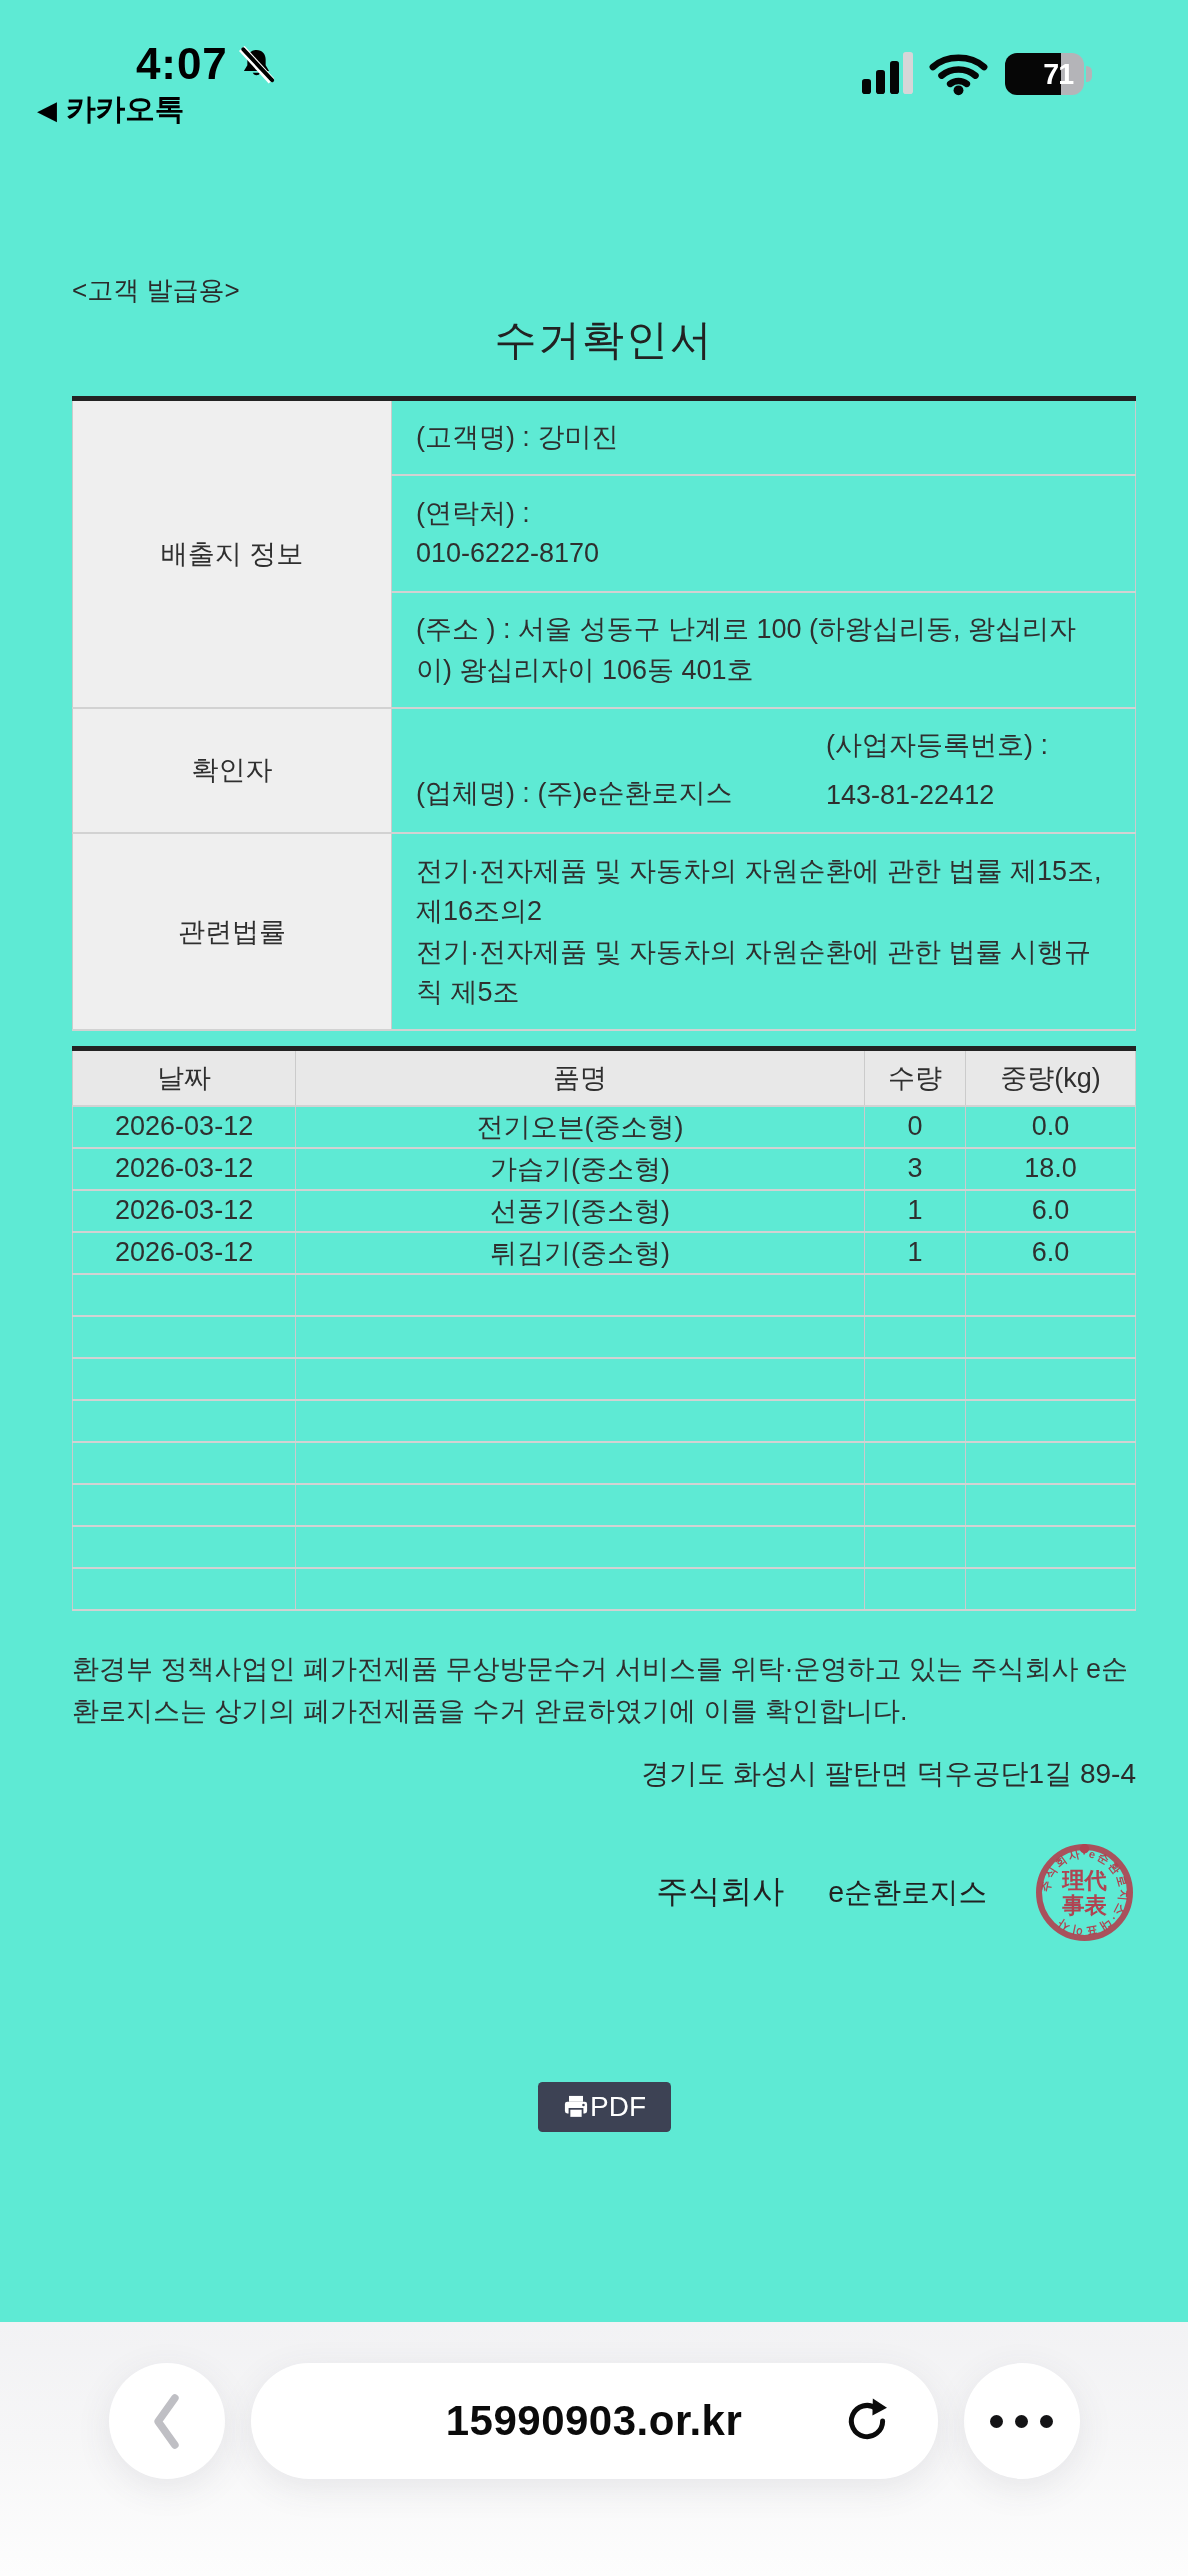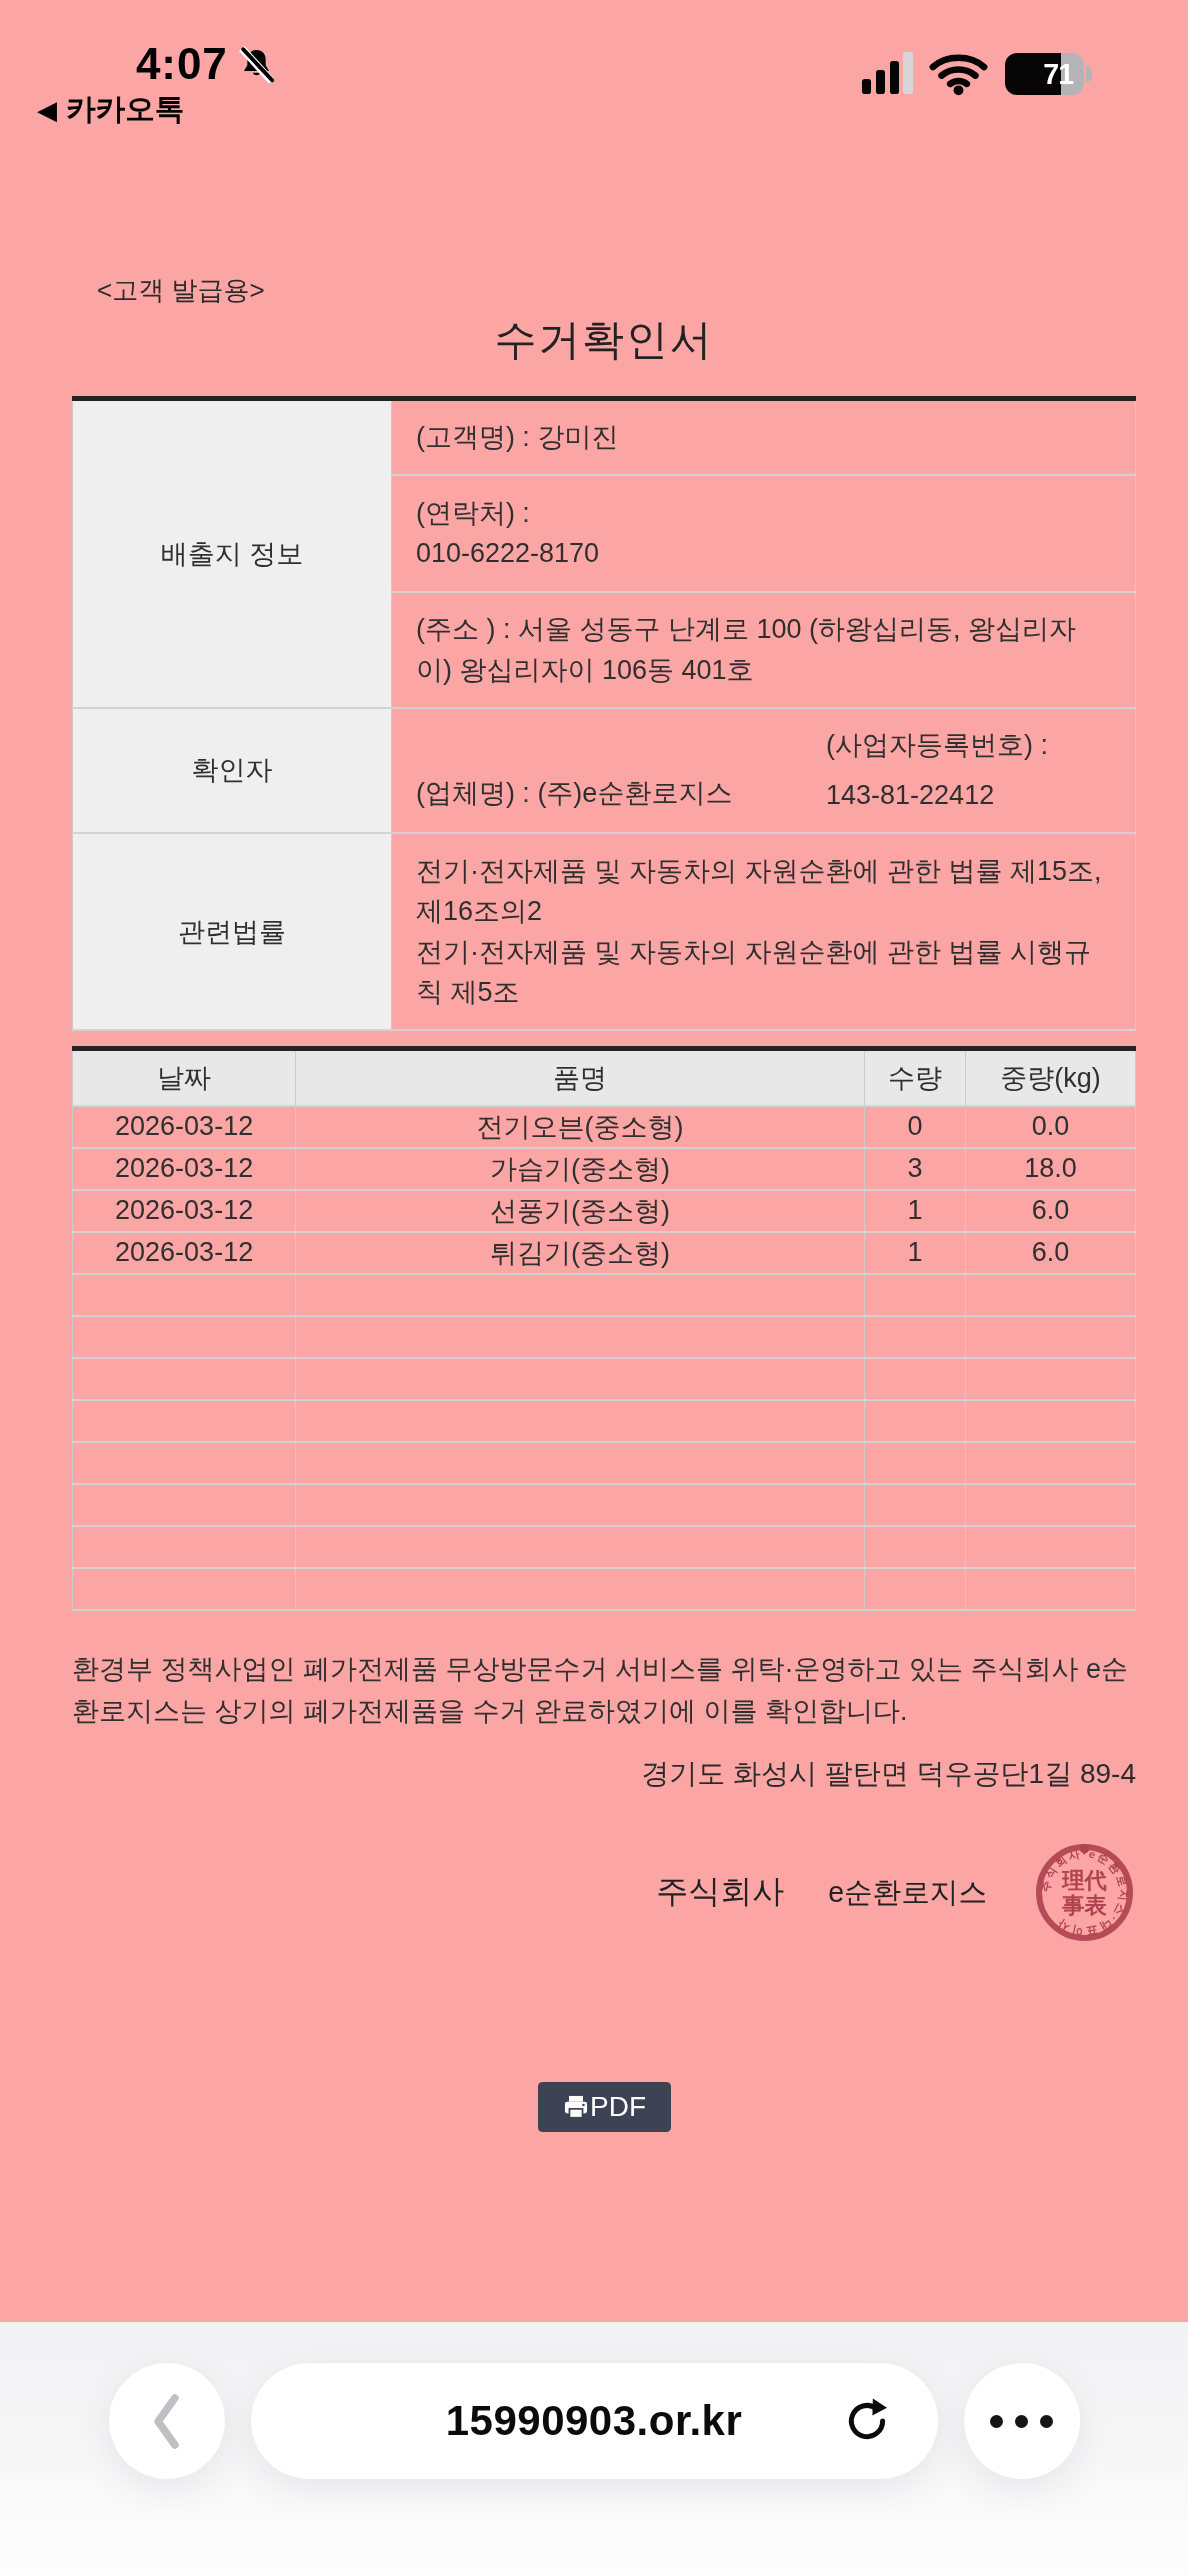--- a/index.html
+++ b/index.html
@@ -8,21 +8,21 @@
     --row_divider:#d2d2d2;
     --header_cell_bg:#efefef;
     --collection_header_bg:#e8e8e8;
     --pdf_button_bg:#3d4254;
     --seal_red:#b04351;
     --text:#2f2f2f;
   }
   *{margin:0;padding:0;box-sizing:border-box;}
   html,body{background:#e9e9e9;}
   body{font-family:"Liberation Sans","DejaVu Sans",sans-serif;color:var(--text);}
-  .screen{position:relative;width:1188px;height:2576px;background:#fca5a5;overflow:hidden;margin:0 auto;}
+  .screen{position:relative;width:1188px;height:2576px;background:#5eead4;overflow:hidden;margin:0 auto;}
 
   
   .time-wrap{position:absolute;left:136px;top:39px;display:flex;align-items:center;gap:9.2px;}
   .time{font-size:44px;font-weight:700;color:#000;letter-spacing:0.9px;}
   .bell{width:39px;height:39px;margin-top:3.7px;}
   .right-icons{position:absolute;right:96px;top:52px;display:flex;align-items:flex-end;gap:16.6px;}
   .signal{display:flex;align-items:flex-end;gap:4.6px;height:42px;}
   .signal i{display:block;width:9.2px;border-radius:2.8px;background:#050505;}
   .signal i.b1{height:15.7px}.signal i.b2{height:24px}.signal i.b3{height:33px}
   .signal i.b4{height:42px;background:#d6d6d8;}
@@ -31,21 +31,21 @@
   .battery{width:79px;height:42px;border-radius:12px;display:flex;align-items:center;justify-content:center;
            background:linear-gradient(90deg,#060606 0 71%,#b4b4b8 71% 100%);padding-left:28px;}
   .battery span{color:#fff;font-size:28.6px;font-weight:700;letter-spacing:-0.9px;}
   .batt-nub{width:6.4px;height:15.7px;margin-left:1.8px;border-radius:0 5.5px 5.5px 0;background:#b4b4b8;}
   .back-row{position:absolute;left:37px;top:90px;display:flex;align-items:center;gap:9.2px;
             font-size:29.5px;font-weight:700;color:#000;cursor:pointer;}
   .back-tri{font-size:26px;}
 
   
   .doc{position:absolute;top:0;left:0;right:0;padding:0 52px 0 72px;}
-  .issue-label{margin-top:273px;font-size:26px;color:#2b2b2b;margin-left:25px;}
+  .issue-label{margin-top:273px;font-size:26px;color:#2b2b2b;}
   .doc-title{margin-top:3.7px;text-align:center;font-size:42px;font-weight:400;color:#222;letter-spacing:1.8px;}
 
   table{width:100%;border-collapse:collapse;}
   .info-table{margin-top:28px;border:1.8px solid var(--table_border);border-top:5.5px solid var(--table_top_border);}
   .info-table th,.info-table td{border-left:1.8px solid var(--table_border);border-right:1.8px solid var(--table_border);
       border-top:2.8px solid var(--row_divider);border-bottom:2.8px solid var(--row_divider);
       font-size:27px;font-weight:400;color:var(--text);vertical-align:middle;}
   .info-table th{width:30%;background:var(--header_cell_bg);text-align:center;}
   .info-table td{padding:16.6px 24px;line-height:1.5;}
   tr.h72{height:66px} tr.h108{height:100px} tr.h100{height:92px} tr.h148{height:136px}

